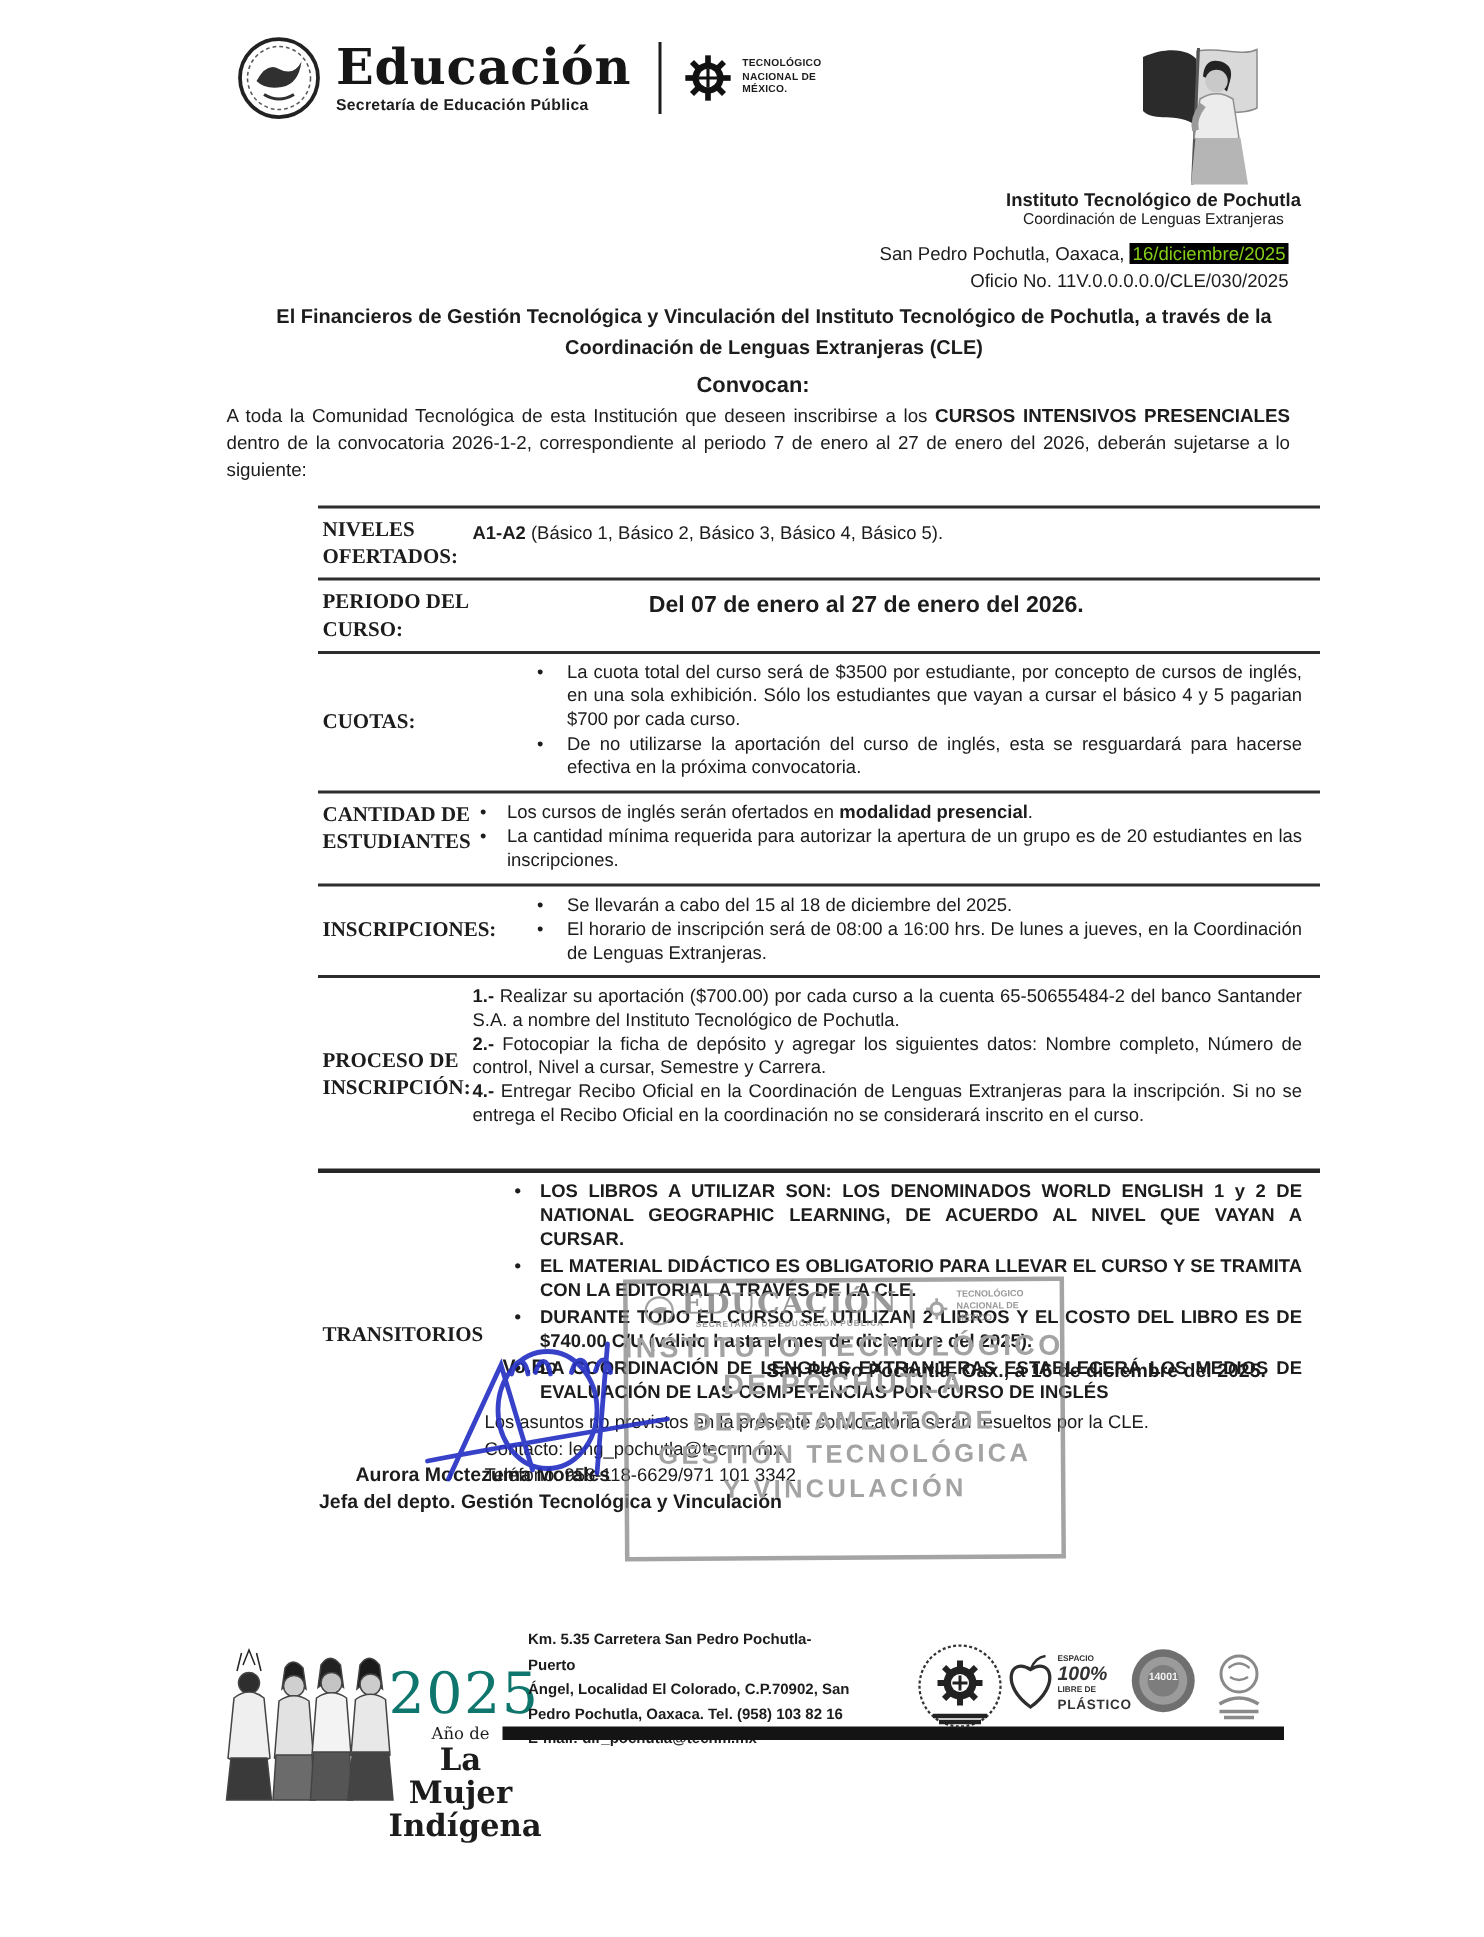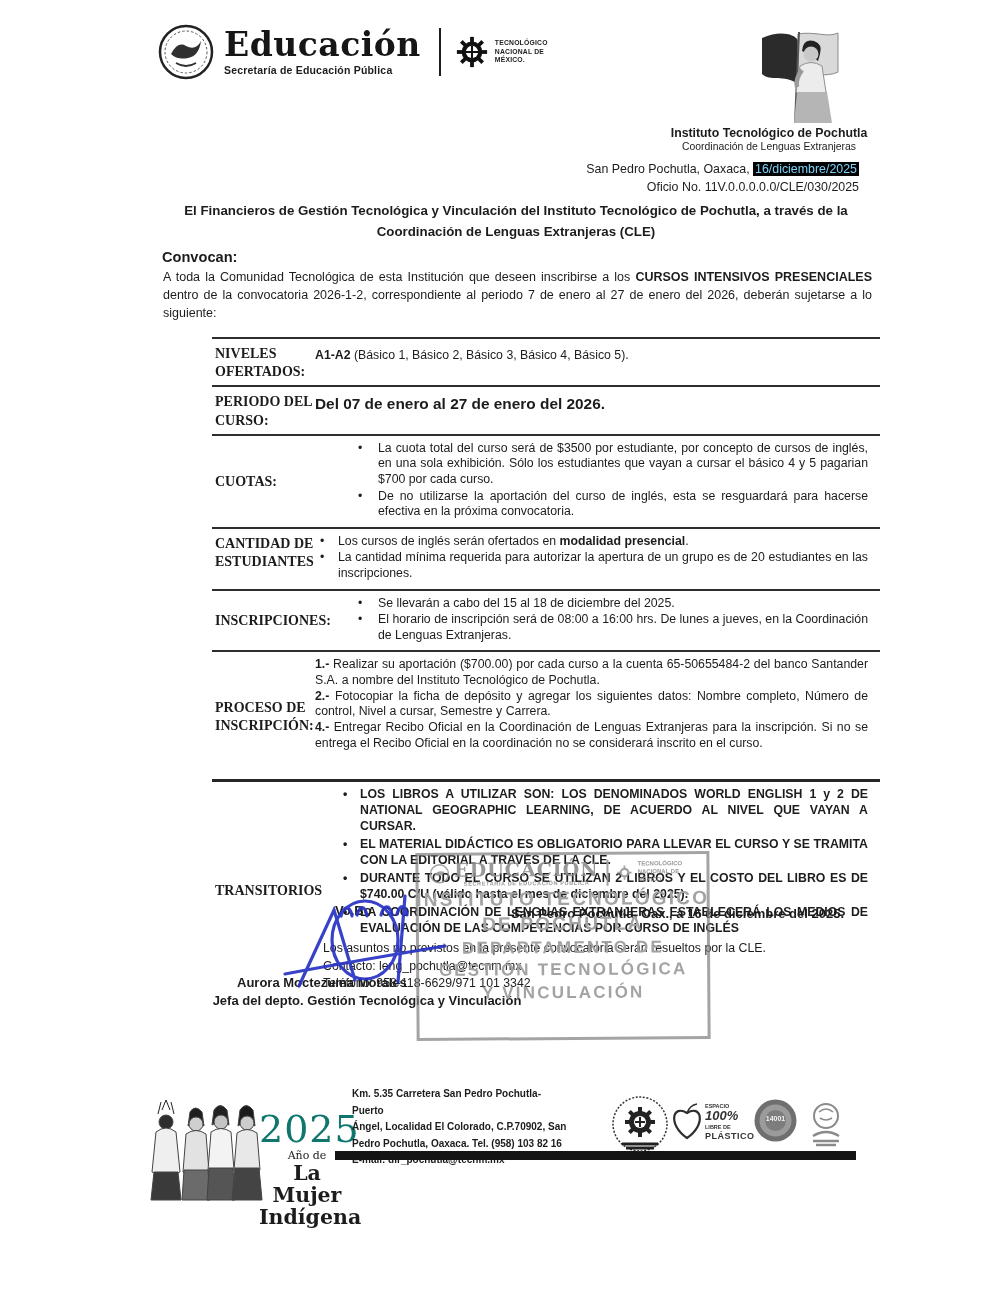--- a/index.html
+++ b/index.html
@@ -14,36 +14,36 @@
   .sep-sub{font-size:10.5px;font-weight:700;margin-top:3px;letter-spacing:.2px;}
   .hdr-div{width:2px;height:48px;background:#1c1c1c;margin:0 14px 0 18px;}
   .tecnm{display:flex;align-items:center;gap:6px;}
   .tecnm-txt{font-size:6.8px;font-weight:700;line-height:1.3;width:72px;letter-spacing:.2px;}
   .flag-img{left:740px;top:30px;}
   .inst-block{left:645px;top:126px;width:224px;text-align:center;}
   .inst-name{font-size:12.3px;font-weight:700;}
   .inst-dept{font-size:10.4px;margin-top:1px;}
 
   .date-block{left:455px;top:160px;width:392px;text-align:right;font-size:12.4px;line-height:1.48;}
-  .hl{background:#000;color:#7dd3fc;padding:0 2px;}
+  .hl{background:#000;color:#84cc16;padding:0 2px;}
 
   .intro-heading{left:150px;top:200px;width:708px;text-align:center;font-weight:700;font-size:13.3px;line-height:1.6;}
-  .convocan{left:150px;top:249px;width:708px;font-weight:700;font-size:14.6px;}
-  .intro-para{left:151px;top:268px;width:709px;font-size:12.5px;line-height:1.44;text-align:justify;}
+  .convocan{left:136px;top:249px;width:708px;text-align:center;font-weight:700;font-size:14.6px;}
+  .intro-para{left:139px;top:268px;width:709px;font-size:12.5px;line-height:1.44;text-align:justify;}
 
   
   .info-table{left:200px;top:337px;width:668px;}
   .trow{display:flex;border-top:2px solid #2d2d2d;}
   .trow.thick{border-top:3px solid #262626;}
   .tlabel{flex:0 0 100px;width:100px;font-weight:700;font-size:14px;line-height:1.3;padding:6px 0 4px 3px;font-family:Liberation Serif, serif;}
   .vc .tlabel{align-self:center;}
   .tcontent{flex:1;font-size:12.3px;line-height:1.27;padding:5px 12px 6px 0;}
   .row-niveles{min-height:37px;} .row-niveles .tcontent{padding-top:9px;}
   .row-periodo{min-height:37px;}
-  .periodo-big{font-size:15.4px;font-weight:700;padding:7px 40px 6px 0;}
+  .periodo-big{font-size:15.4px;font-weight:700;text-align:center;padding:7px 40px 6px 0;}
   .row-cuotas{min-height:78px;} .row-cantidad{min-height:53px;} .row-inscripciones{min-height:54px;}
   .row-proceso{min-height:127px;}
   .bullet{position:relative;text-align:justify;margin-bottom:1px;}
   .ind-deep .bullet{padding-left:63px;} .ind-deep .bullet::before{content:"•";position:absolute;left:43px;}
   .ind-mid  .bullet{padding-left:23px;} .ind-mid  .bullet::before{content:"•";position:absolute;left:5px;}
   .ind-tr   .bullet{padding-left:45px;font-weight:700;line-height:1.3;margin-bottom:2px;}
   .ind-tr   .bullet::before{content:"•";position:absolute;left:28px;}
   .step{text-align:justify;}
   .notes{margin-top:3px;padding-left:8px;font-size:12.3px;line-height:1.42;}
 

